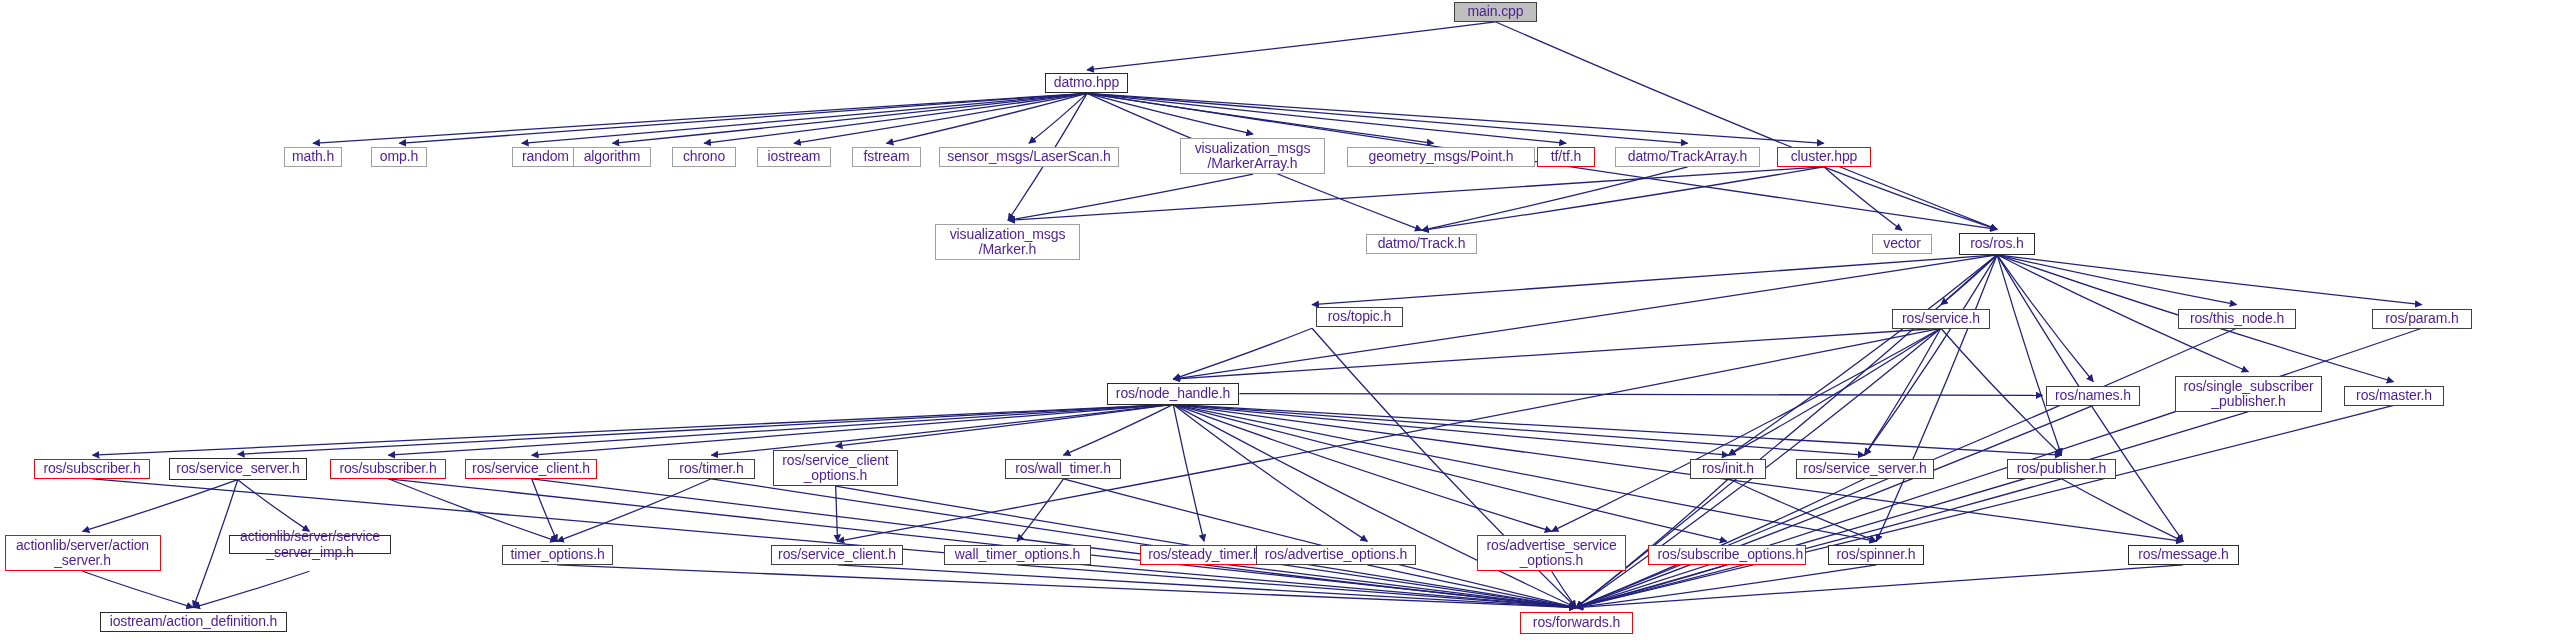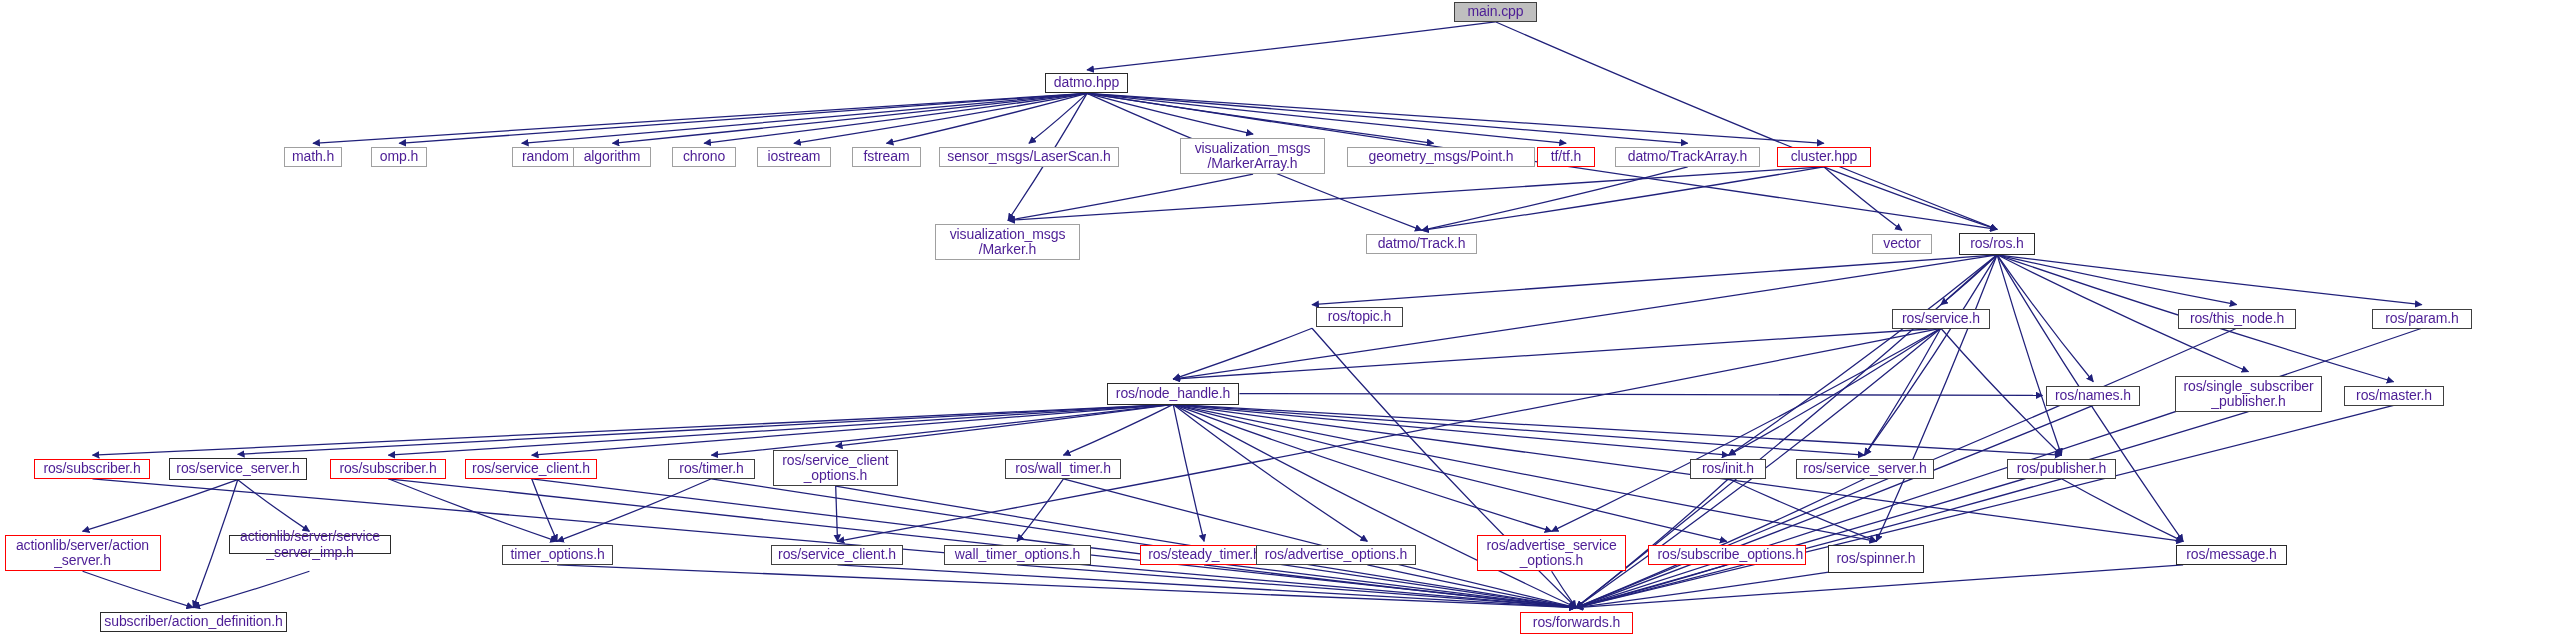--- a/index.html
+++ b/index.html
@@ -205,19 +205,19 @@
       <div class="node thick" style="left: 229px; top: 535px; width: 162px; height: 19px;">actionlib/server/service
 _server_imp.h</div>
       <div class="node dark" style="left: 502px; top: 545px; width: 111px; height: 20px;">timer_options.h</div>
       <div class="node dark" style="left: 771px; top: 545px; width: 132px; height: 20px;">ros/service_client.h</div>
       <div class="node dark" style="left: 944px; top: 545px; width: 147px; height: 20px;">wall_timer_options.h</div>
       <div class="node red" style="left: 1140px; top: 545px; width: 129px; height: 20px;">ros/steady_timer.h</div>
       <div class="node dark" style="left: 1256px; top: 545px; width: 160px; height: 20px;">ros/advertise_options.h</div>
       <div class="node red" style="left: 1477px; top: 535px; width: 149px; height: 36px;">ros/advertise_service
 _options.h</div>
       <div class="node red" style="left: 1648px; top: 545px; width: 158px; height: 20px; padding-left: 12px;">ros/subscribe_options.h</div>
-      <div class="node thick" style="left: 1828px; top: 545px; width: 96px; height: 28px;">ros/spinner.h</div>
-      <div class="node thick" style="left: 2128px; top: 545px; width: 111px; height: 20px; margin-left: 48px;">ros/message.h</div>
-      <div class="node thick" style="left: 100px; top: 612px; width: 187px; height: 20px;">subscriber/action_definition.h</div>
+      <div class="node thick" style="left: 1828px; top: 545px; width: 96px; height: 20px;">ros/spinner.h</div>
+      <div class="node thick" style="left: 2128px; top: 545px; width: 111px; height: 20px;">ros/message.h</div>
+      <div class="node thick" style="left: 100px; top: 612px; width: 187px; height: 20px;">iostream/action_definition.h</div>
       <div class="node red" style="left: 1520px; top: 612px; width: 113px; height: 22px;">ros/forwards.h</div>
     </div>
 </div>
 
 
 </body></html>

